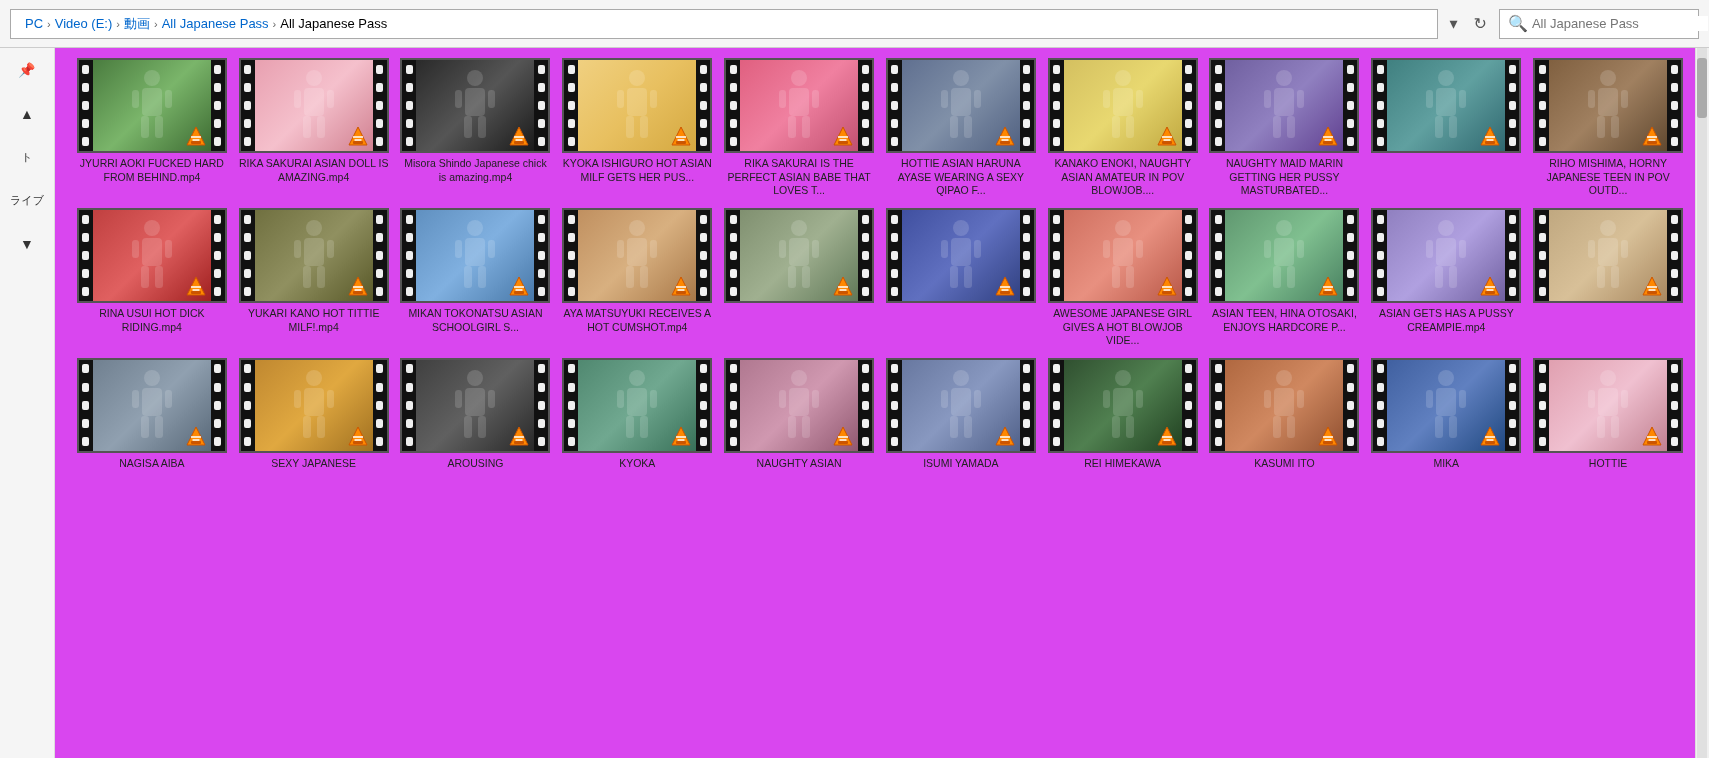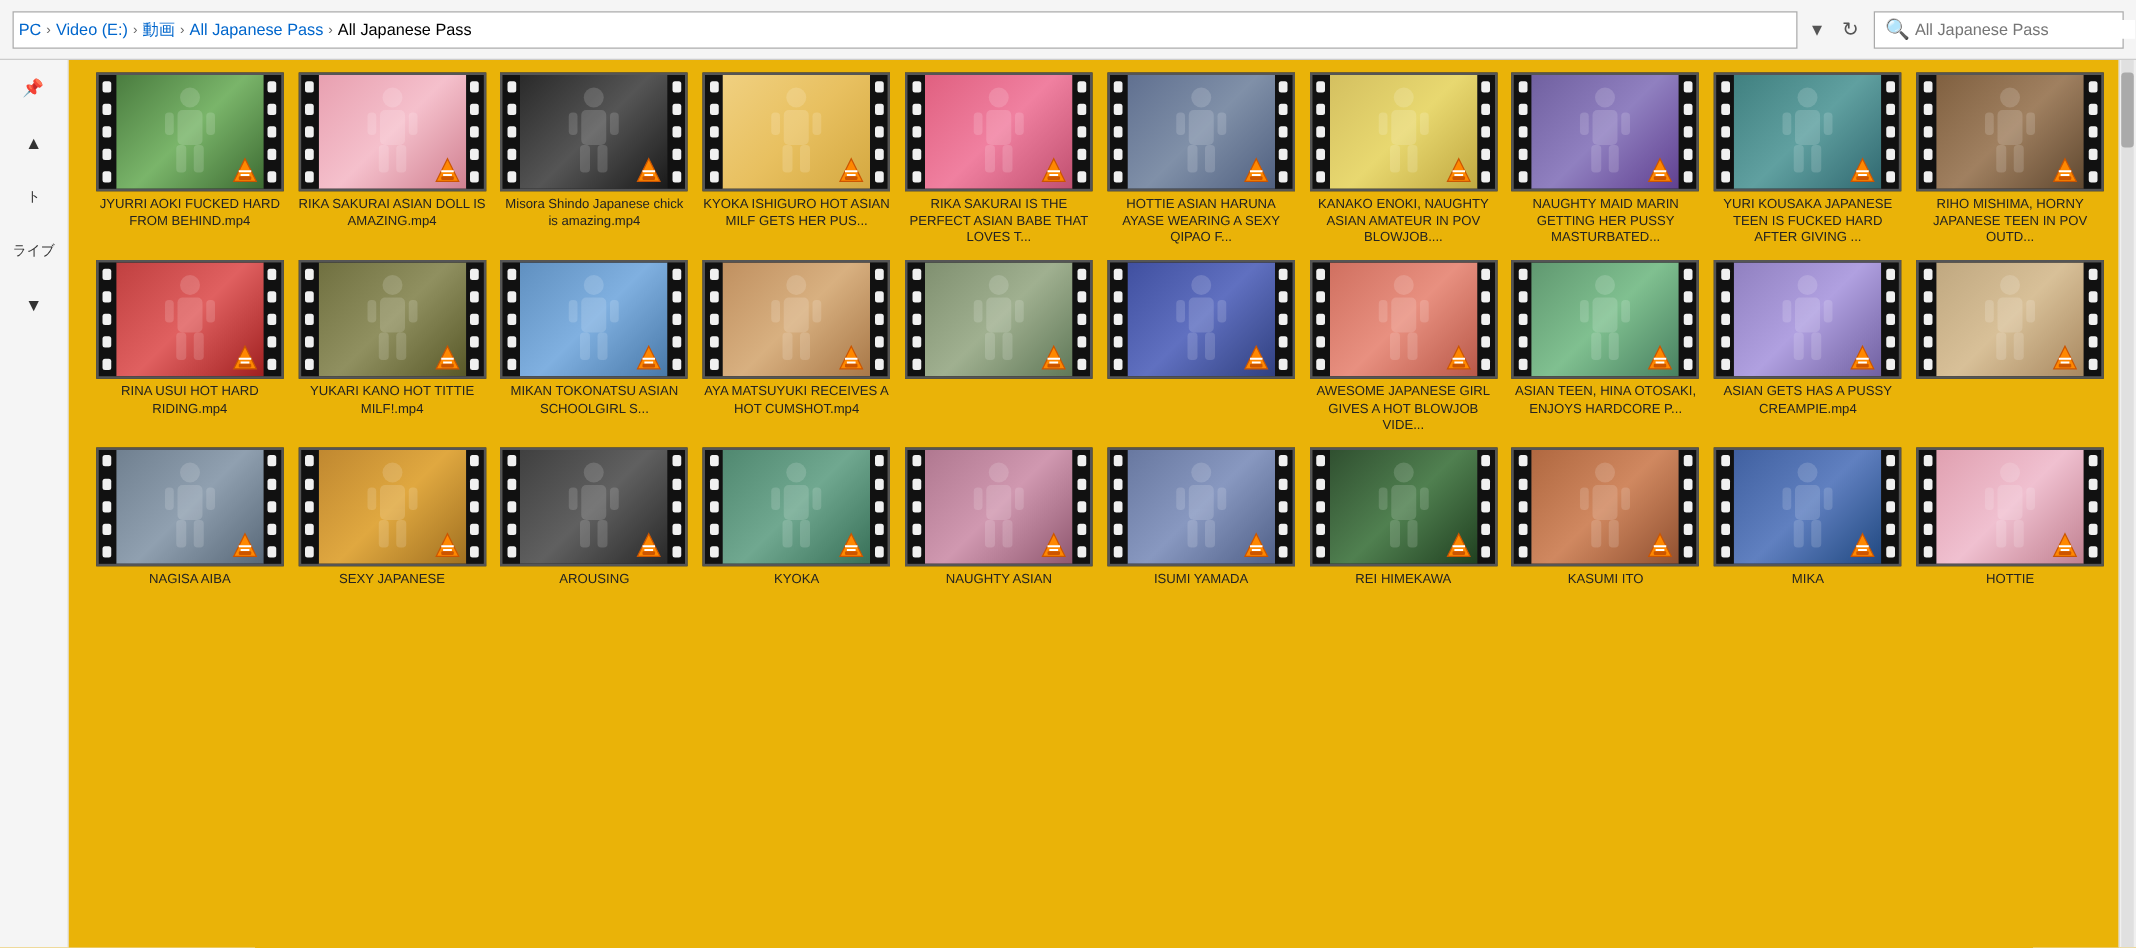--- a/index.html
+++ b/index.html
@@ -21,21 +21,21 @@
       padding: 0 10px;
       gap: 6px;
     }
     .breadcrumb-path {
       display: flex;
       align-items: center;
       flex: 1;
       background: white;
       border: 1px solid #aaa;
       height: 30px;
-      padding: 0 4px;
+      padding: 0 14px;
       font-size: 13px;
       color: #000;
       gap: 4px;
     }
     .breadcrumb-sep {
       color: #666;
       font-size: 11px;
     }
     .breadcrumb-item {
       color: #0066cc;
@@ -117,21 +117,21 @@
       top: 10px;
       width: 10px;
       height: 60px;
       background: #aaa;
       border-radius: 3px;
     }
 
     
     .main-content {
       flex: 1;
-      background: #eab308;
+      background: #d946ef;
       overflow-y: auto;
       padding: 10px 10px 10px 20px;
     }
 
     
     .video-grid {
       display: grid;
       grid-template-columns: repeat(10, 1fr);
       gap: 10px 8px;
     }
@@ -605,21 +605,20 @@
           <rect x="38" y="22" width="7" height="18" rx="3" fill="rgba(255,255,255,0.3)"></rect>
         </svg>
       </div>
       <div class="vlc-cone"><svg viewBox="0 0 22 22" width="22" height="22" xmlns="http://www.w3.org/2000/svg">
     <polygon points="11,2 20,20 2,20" fill="#FF8800" stroke="#cc5500" stroke-width="1"></polygon>
     <rect x="6" y="16" width="10" height="3" rx="1" fill="#cc5500"></rect>
     <line x1="6" y1="12" x2="16" y2="12" stroke="white" stroke-width="1.5"></line>
     <line x1="7.5" y1="15" x2="14.5" y2="15" stroke="white" stroke-width="1.5"></line>
   </svg></div>
     </div>
-    <div class="video-label">YURI KOUSAKA JAPANESE TEEN IS FUCKED HARD AFTER GIVING ...</div>
   </div>
         <div class="video-item">
     <div class="thumb-frame">
       <div class="film-holes-left">
               <div class="film-hole"></div>
               <div class="film-hole"></div>
               <div class="film-hole"></div>
               <div class="film-hole"></div>
               <div class="film-hole"></div>
             </div>
@@ -675,21 +674,21 @@
           <rect x="38" y="22" width="7" height="18" rx="3" fill="rgba(255,255,255,0.3)"></rect>
         </svg>
       </div>
       <div class="vlc-cone"><svg viewBox="0 0 22 22" width="22" height="22" xmlns="http://www.w3.org/2000/svg">
     <polygon points="11,2 20,20 2,20" fill="#FF8800" stroke="#cc5500" stroke-width="1"></polygon>
     <rect x="6" y="16" width="10" height="3" rx="1" fill="#cc5500"></rect>
     <line x1="6" y1="12" x2="16" y2="12" stroke="white" stroke-width="1.5"></line>
     <line x1="7.5" y1="15" x2="14.5" y2="15" stroke="white" stroke-width="1.5"></line>
   </svg></div>
     </div>
-    <div class="video-label">RINA USUI HOT HARD RIDING.mp4</div>
+    <div class="video-label">RINA USUI HOT DICK RIDING.mp4</div>
   </div>
         <div class="video-item">
     <div class="thumb-frame">
       <div class="film-holes-left">
               <div class="film-hole"></div>
               <div class="film-hole"></div>
               <div class="film-hole"></div>
               <div class="film-hole"></div>
               <div class="film-hole"></div>
             </div>

